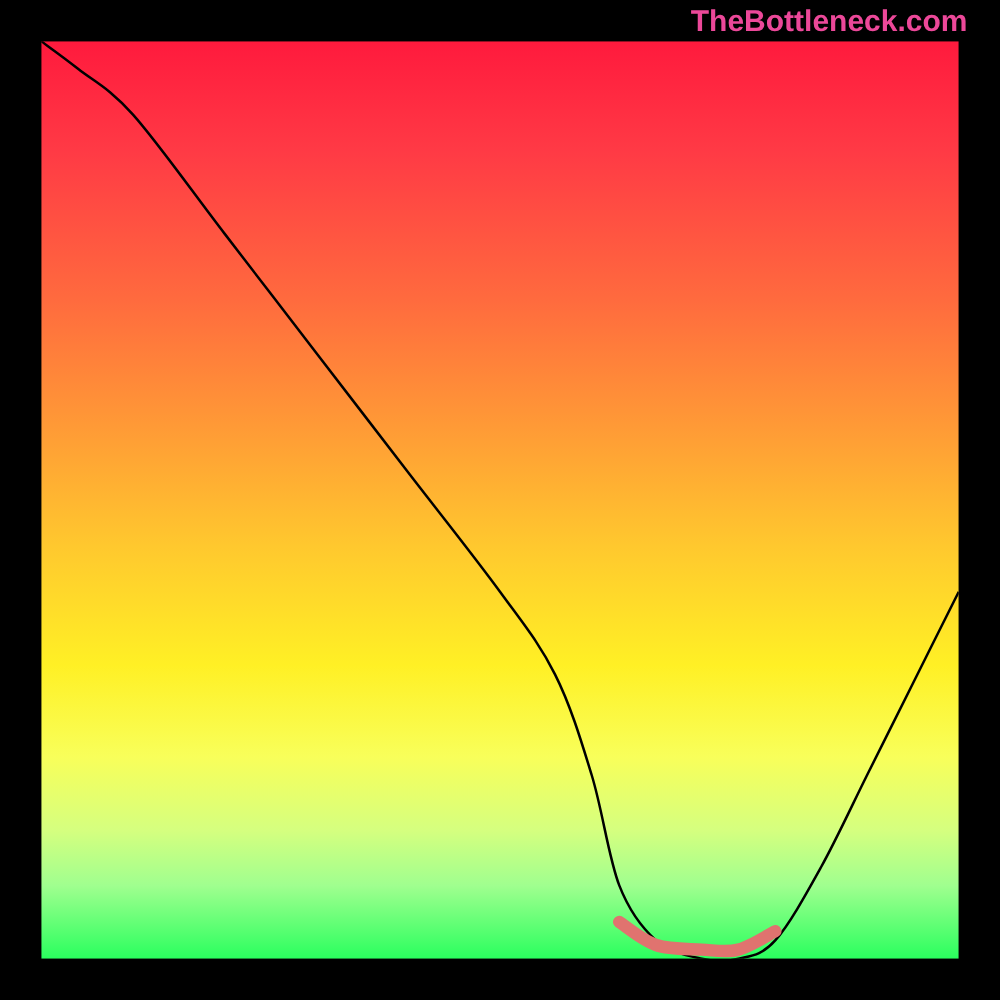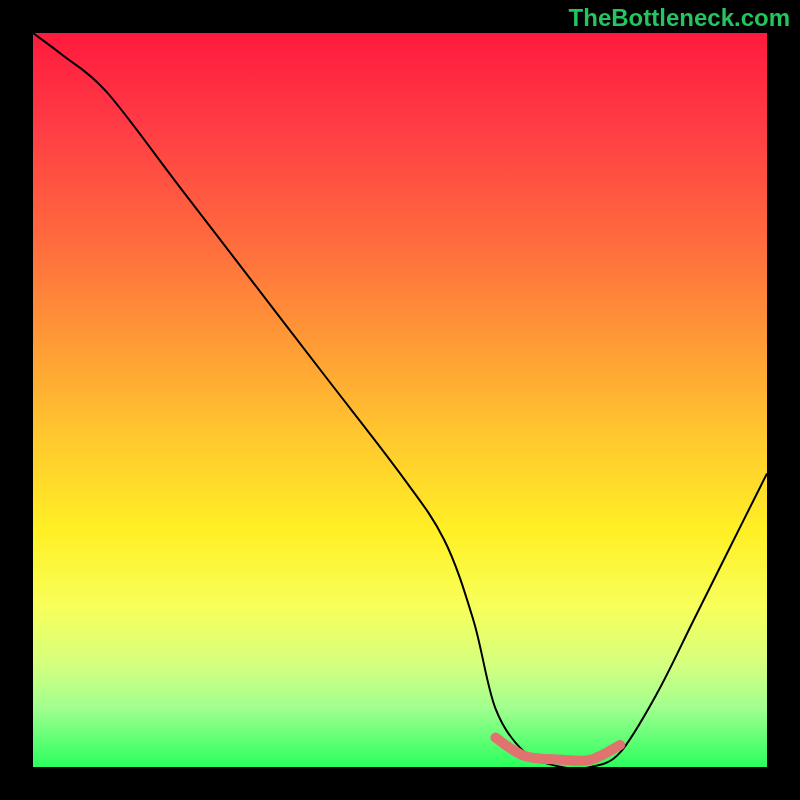--- a/index.html
+++ b/index.html
@@ -6,22 +6,22 @@
   body {
     width: 800px;
     height: 800px;
     background: #000;
     position: relative;
     font-family: Arial, Helvetica, sans-serif;
   }
   .watermark {
     position: absolute;
     top: 4px;
-    right: 10px;
-    color: #22c55e;
+    right: 26px;
+    color: #ec4899;
     font-size: 24px;
     font-weight: bold;
     z-index: 10;
   }
   .plot-area {
     position: absolute;
     left: 33px;
     top: 33px;
     width: 734px;
     height: 734px;

